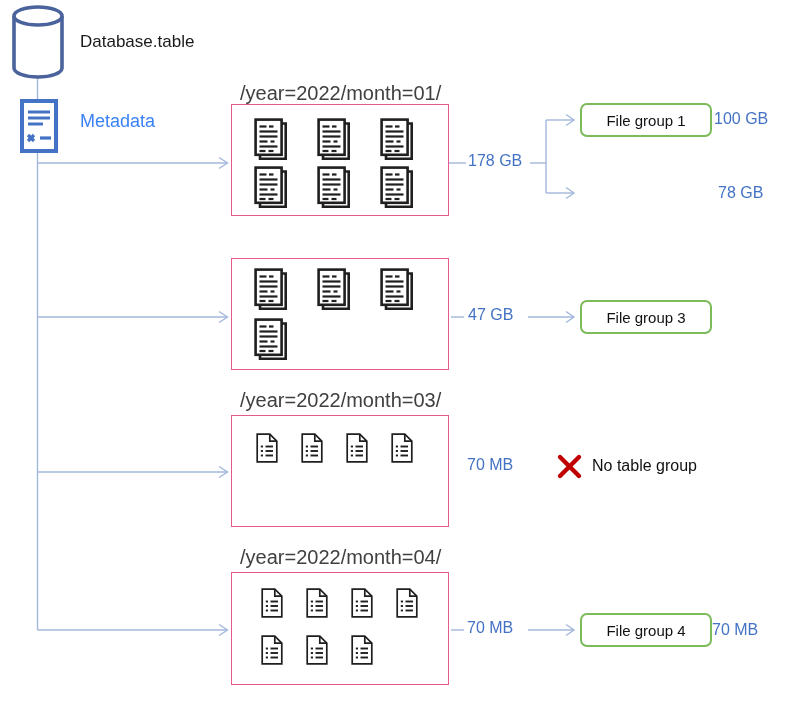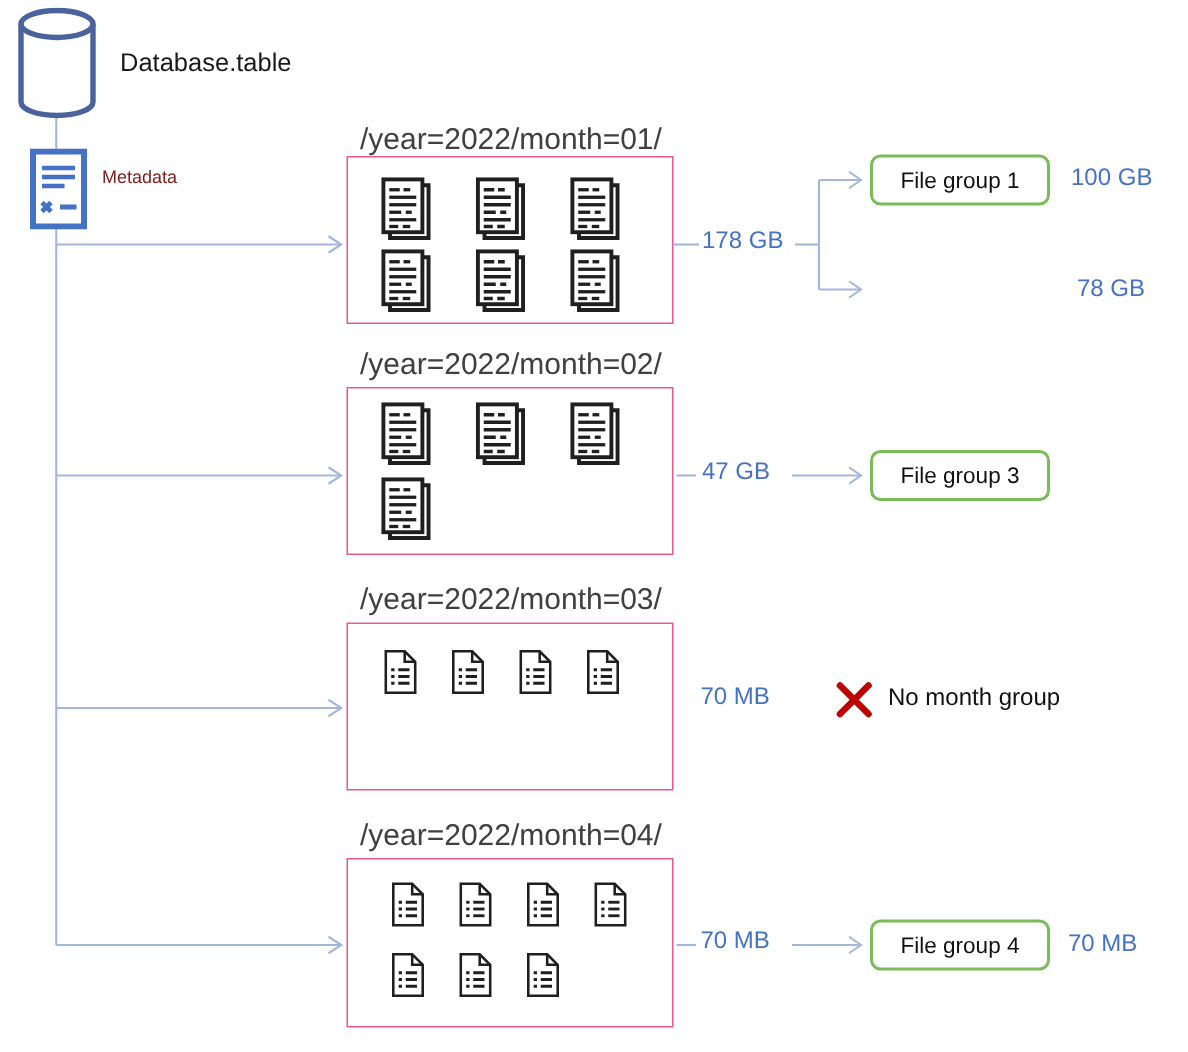--- a/index.html
+++ b/index.html
@@ -22,21 +22,21 @@
     overflow: hidden;
     padding-left: 12px;
   }
   .abs { position: absolute; }
   .connector-svg { position: absolute; left: 0; top: 0; z-index: 0; }
   .cl { stroke: var(--connector); stroke-width: 1.4; fill: none; }
 
   .db-icon { left: 11px; top: 5px; z-index: 1; }
   .db-label { left: 80px; top: 32px; font-size: 17px; color: #1a1a1a; z-index: 1; white-space: nowrap; }
   .meta-icon { left: 20px; top: 99px; z-index: 1; }
-  .meta-label { left: 68px; top: 111px; font-size: 12px; color: #7f1d1d; z-index: 1; white-space: nowrap; }
+  .meta-label { left: 80px; top: 111px; font-size: 18px; color: #3b82f6; z-index: 1; white-space: nowrap; }
 
   .partition-title {
     position: absolute; left: 240px; font-size: 20px; color: #404040;
     z-index: 1; white-space: nowrap;
   }
   .partition-box {
     position: absolute; left: 231px; width: 218px; height: 112px;
     border: 1.6px solid var(--partition-border); background: #fff;
     box-sizing: border-box; z-index: 1;
   }
@@ -50,21 +50,21 @@
   #grid-2 .icon-row { column-gap: 23px; }
   #grid-3 { left: 261px; top: 588px; }
   #grid-3 .icon-row { column-gap: 23px; } #grid-3 { row-gap: 17px; }
   .doc-icon { display: inline-block; line-height: 0; }
 
   .size-label {
     position: absolute; font-size: 16px; color: var(--accent-blue-text);
     z-index: 1; white-space: nowrap;
   }
   .file-group {
-    position: absolute; left: 580px; width: 120px; height: 34px;
+    position: absolute; left: 580px; width: 132px; height: 34px;
     border: 2px solid var(--file-group-border); border-radius: 7px;
     background: #fff; box-sizing: border-box; z-index: 1;
     display: flex; align-items: center; justify-content: center;
     font-size: 15px; color: #111; white-space: nowrap;
   }
   .no-file-group {
     position: absolute; left: 556px; top: 452px; height: 28px; z-index: 1;
     display: flex; align-items: center; gap: 9px;
     font-size: 16px; color: #111; white-space: nowrap;
   }
@@ -231,21 +231,20 @@
               <line x1="16.5" y1="23.5" x2="20.5" y2="23.5"></line>
               <line x1="5.5" y1="28.5" x2="23.5" y2="28.5"></line>
               <line x1="5.5" y1="33" x2="11.5" y2="33"></line>
               <line x1="14.5" y1="33" x2="19.5" y2="33"></line>
             </g>
           </svg></span>
       </div>
     </div>
   <div class="size-label" style="left:468px; top:152px">178 GB</div>
 
-  <div class="partition-title" style="top:232px">/year=2022/month=02/</div>
   <div class="partition-box" style="top:258px"></div>
   <div class="icon-grid" id="grid-1">
       <div class="icon-row">
         <span class="doc-icon"><svg width="34" height="42" viewBox="0 0 34 42">
             <polyline class="ds" points="28,5.5 31.7,5.5 31.7,40.7 6,40.7 6,37.5"></polyline>
             <rect class="dr" x="1.6" y="1.6" width="26" height="35.2"></rect>
             <g class="dl">
               <line x1="5.5" y1="8.5" x2="12.5" y2="8.5"></line>
               <line x1="15" y1="8.5" x2="19.5" y2="8.5"></line>
               <line x1="5.5" y1="13.5" x2="23.5" y2="13.5"></line>
@@ -472,16 +471,16 @@
   <div class="file-group" style="top:613px">
     <span>File group 4</span>
   </div>
   <div class="size-label" style="left:712px; top:621px">70 MB</div>
 
   <div class="no-file-group">
     <svg width="27" height="27" viewBox="0 0 27 27" class="xr">
       <line x1="4" y1="4" x2="23" y2="23"></line>
       <line x1="23" y1="4" x2="4" y2="23"></line>
     </svg>
-    <span>No month group</span>
+    <span>No table group</span>
   </div>
 
 </div>
 
 </body></html>

